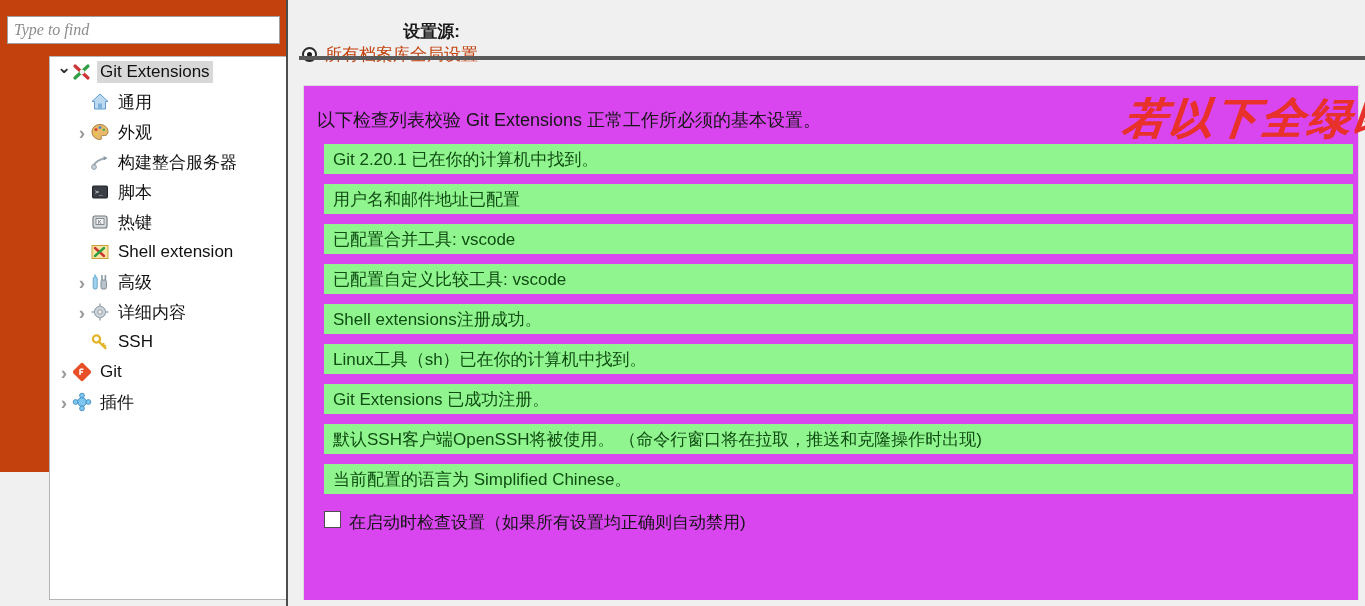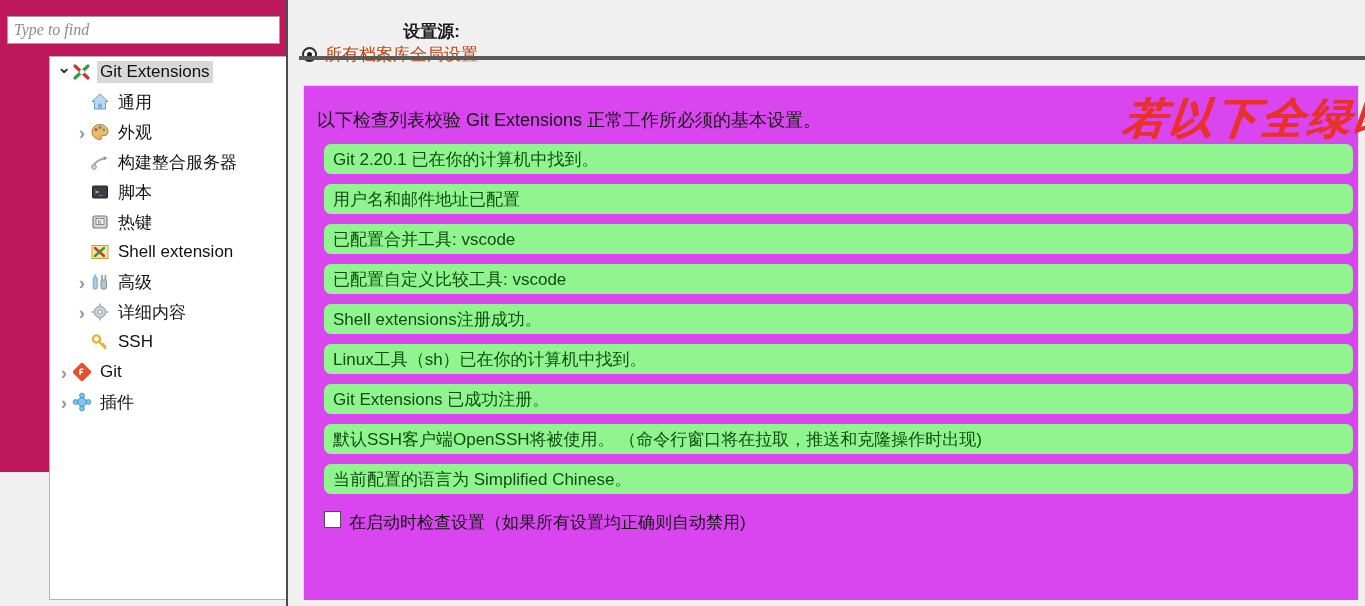--- a/index.html
+++ b/index.html
@@ -15,21 +15,21 @@
     position: relative;
     color: #000;
   }
 
   
   #left-pane {
     position: absolute;
     left: 0; top: 0;
     width: 286px;
     height: 472px;
-    background: #be185d;
+    background: #c2410c;
     box-sizing: border-box;
   }
   #search-wrap {
     position: absolute;
     left: 7px; top: 16px;
     width: 273px;
     height: 28px;
   }
   #search-input {
     width: 100%;
@@ -204,21 +204,20 @@
     background: #90f58f;
     margin-bottom: 10px;
     display: flex;
     align-items: center;
     padding-left: 9px;
     box-sizing: border-box;
     font-size: 17px;
     color: #0f4d12;
     white-space: nowrap;
     cursor: default;
-    border-radius: 7px;
   }
 
   #startup-check-row {
     position: absolute;
     left: 20px; top: 425px;
     display: flex;
     align-items: flex-start;
     cursor: default;
   }
   .checkbox-square {

